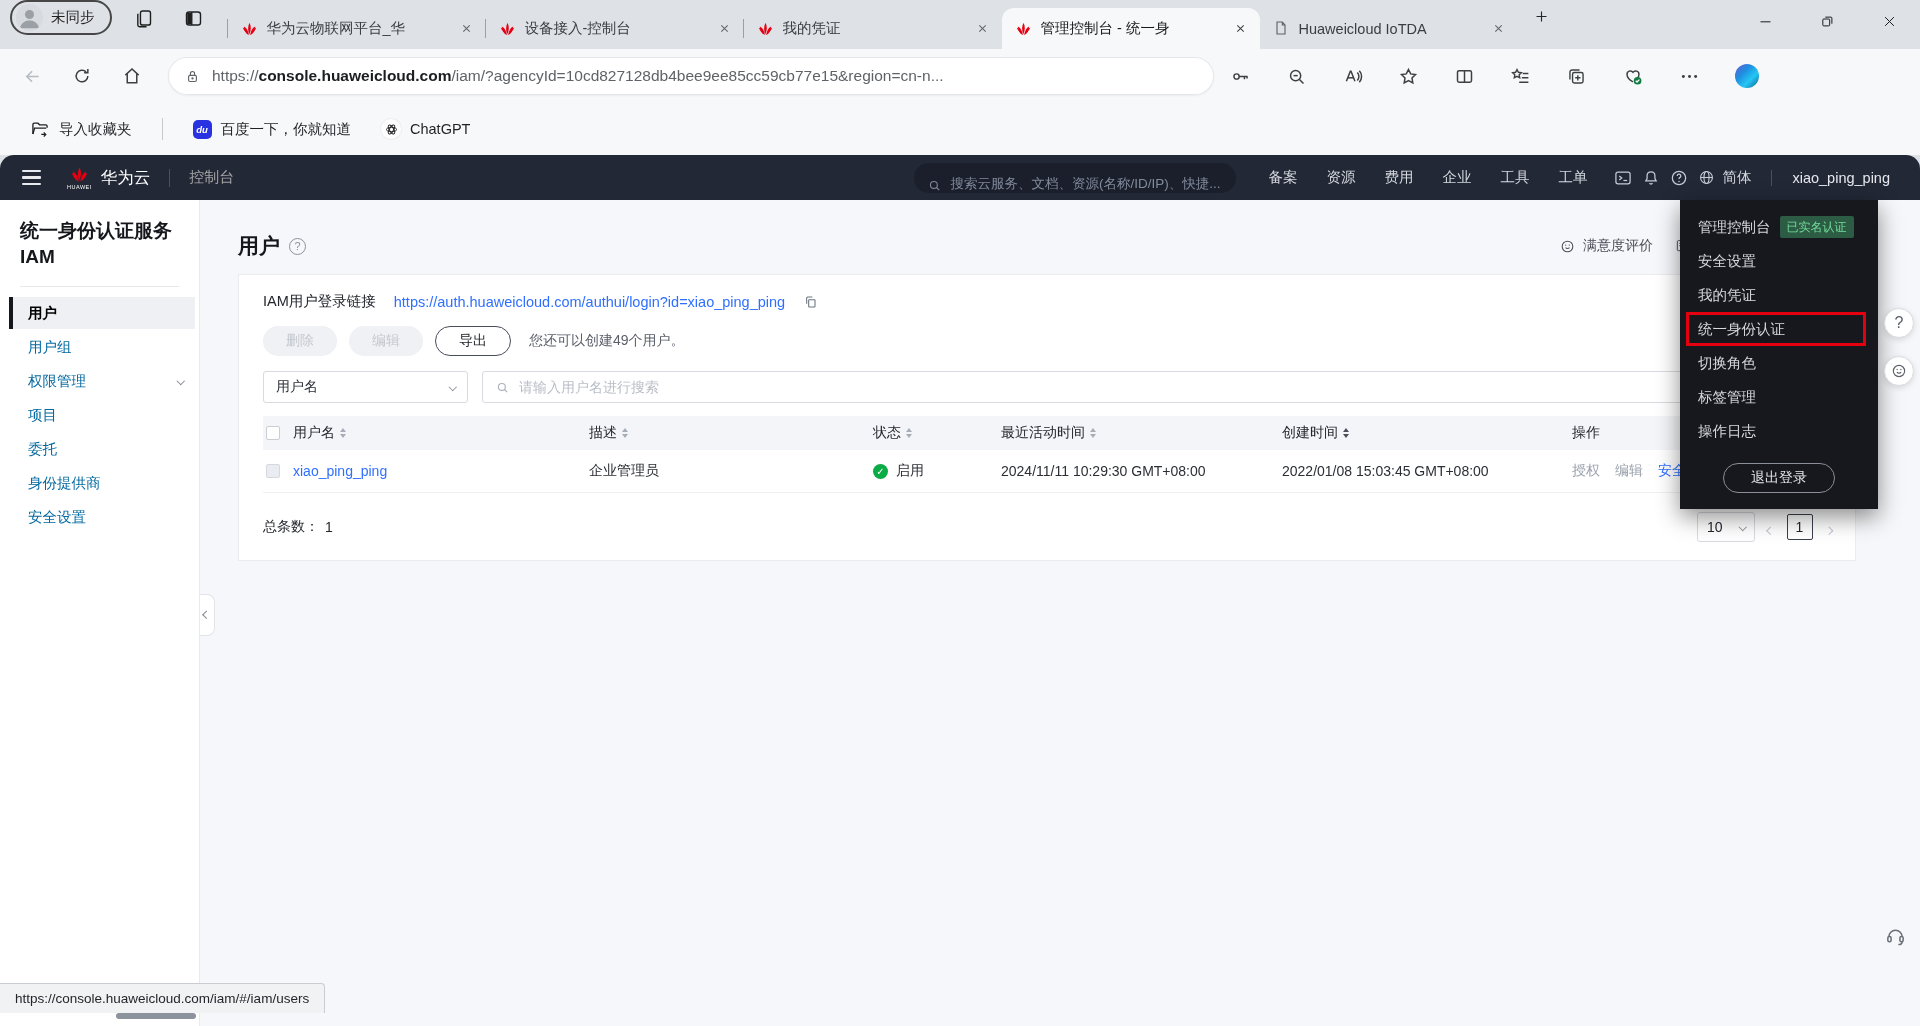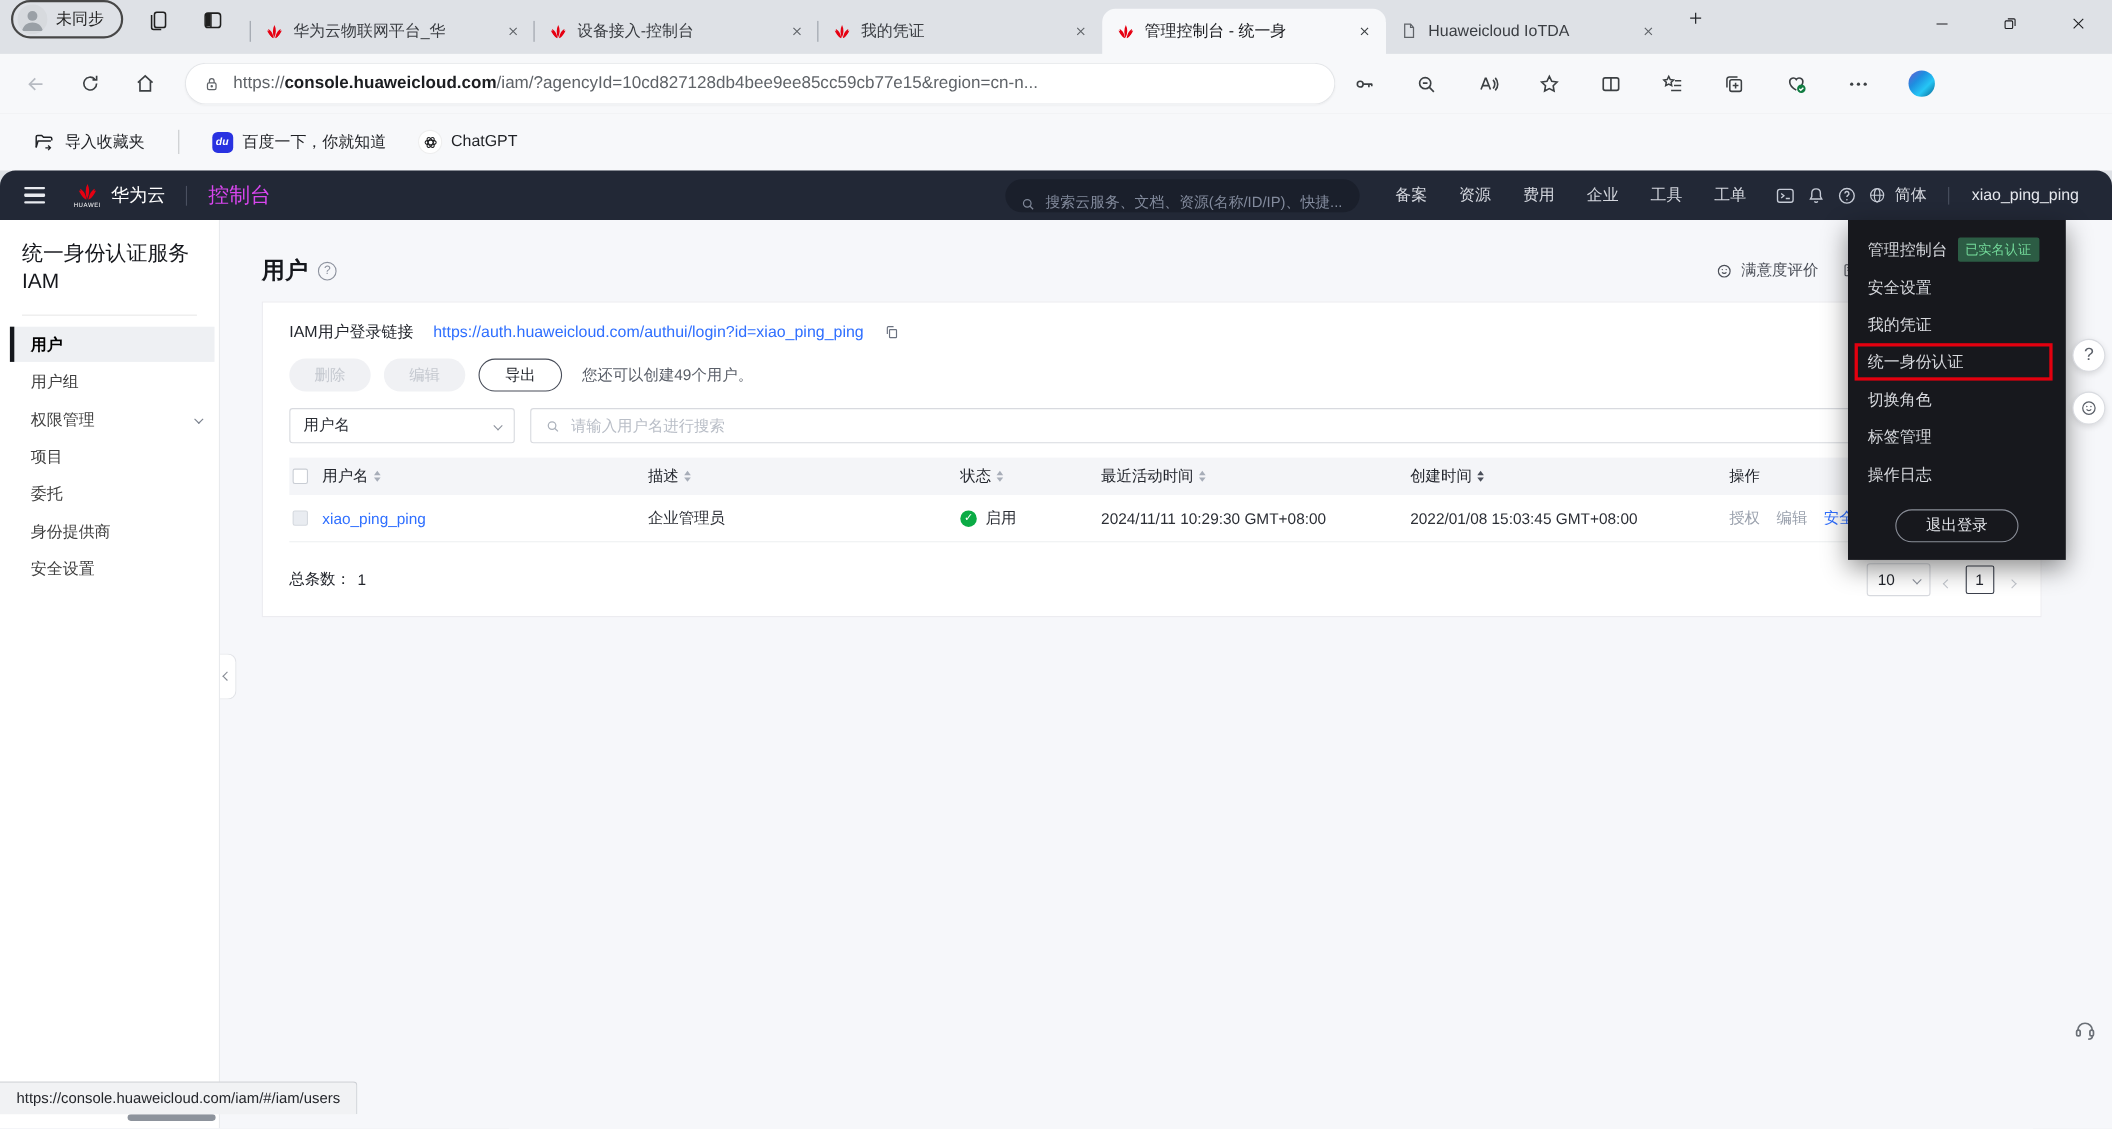--- a/index.html
+++ b/index.html
@@ -37,35 +37,35 @@
   .baidu-ic{width:19px;height:19px;border-radius:5px;background:#2932e1;color:#fff;font-size:9.5px;font-weight:700;font-style:italic;display:flex;align-items:center;justify-content:center}
   .gpt-ic{width:20px;height:20px;border-radius:50%;background:#fff;display:flex;align-items:center;justify-content:center;box-shadow:0 0 0 1px #eee}
   
   .hwbar{position:absolute;top:155px;height:45px;left:0;right:0;background:#222836;border-radius:14px 14px 0 0;display:flex;align-items:center;color:#d7dae1}
   .burger{margin-left:22px;display:flex;flex-direction:column;gap:4px;cursor:pointer}
   .burger i{width:19px;height:2.2px;background:#e8eaef;border-radius:1px}
   .hw-logo{margin-left:26px;display:flex;flex-direction:column;align-items:center;line-height:1}
   .hw-logo .lt{font-size:5.5px;letter-spacing:.5px;color:#fff;margin-top:1px}
   .hw-brand{margin-left:9px;font-size:16.5px;font-weight:400;color:#fff}
   .hw-div{width:1px;height:18px;background:#4a5060;margin-left:19px}
-  .hw-console{margin-left:19px;font-size:19px;color:#d946ef;cursor:pointer}
+  .hw-console{margin-left:19px;font-size:15px;color:#a3a3a3;cursor:pointer}
   .hw-search{margin-left:auto;width:322px;height:30px;border-radius:15px;background:#1a1f2b;display:flex;align-items:flex-end;padding:0 13px;gap:8px;color:#828a9c;font-size:13.5px;cursor:text}
   .hw-search .ph{white-space:nowrap;overflow:hidden}
   .hw-nav{display:flex;gap:29px;margin-left:32px;font-size:14.5px;color:#d4d7de}
   .hw-nav span{cursor:pointer}
   .hw-ics{display:flex;align-items:center;gap:8px;margin-left:26px;color:#c6cbd6}
   .hw-lang{display:flex;align-items:center;gap:6px;font-size:14.5px;color:#d4d7de;cursor:pointer}
   .hw-div2{width:1px;height:16px;background:#4a5060;margin-left:20px}
   .hw-user{margin-left:20px;margin-right:30px;font-size:14.5px;color:#e6e8ee;cursor:pointer}
   
   .page{position:absolute;top:200px;bottom:0;left:0;right:0;display:flex;background:#f6f7fa}
   .sidebar{width:200px;background:#fff;border-right:1px solid #e8eaed;padding-top:18px;flex:none}
-  .sb-title{padding:0 20px;font-size:19px;font-weight:400;color:#15171c;line-height:26px}
+  .sb-title{padding:0 20px;font-size:19px;font-weight:700;color:#15171c;line-height:26px}
   .sb-hr{margin:16px 20px 10px;border:none;border-top:1px solid #e8e8e8}
-  .sb-item{height:32px;display:flex;align-items:center;margin:2px 4px 2px 9px;padding:0 12px 0 19px;font-size:14.5px;color:#404040;position:relative;cursor:pointer}
+  .sb-item{height:32px;display:flex;align-items:center;margin:2px 4px 2px 9px;padding:0 12px 0 19px;font-size:14.5px;color:#0369a1;position:relative;cursor:pointer}
   .sb-item.active{background:#eef0f3;font-weight:700;color:#000}
   .sb-item.active::before{content:"";position:absolute;left:0;top:0;bottom:0;width:4px;background:#15171c}
   .sb-item .cv{margin-left:auto;color:#7b828e}
   .collapse-handle{position:absolute;left:200px;top:394px;width:15px;height:42px;background:#fff;border:1px solid #e2e4e8;border-left:none;border-radius:0 8px 8px 0;display:flex;align-items:center;justify-content:center;color:#868b94;cursor:pointer;z-index:5}
   .cv{display:inline-block;width:7px;height:7px;border-right:1.6px solid currentColor;border-bottom:1.6px solid currentColor;transform:rotate(45deg)}
   .cv.left{transform:rotate(135deg)}
   .cv.sm{width:5.5px;height:5.5px}
   
   .content{flex:1;padding:0 64px 0 38px;min-width:0}
   .page-head{margin-top:32px;display:flex;align-items:center}

